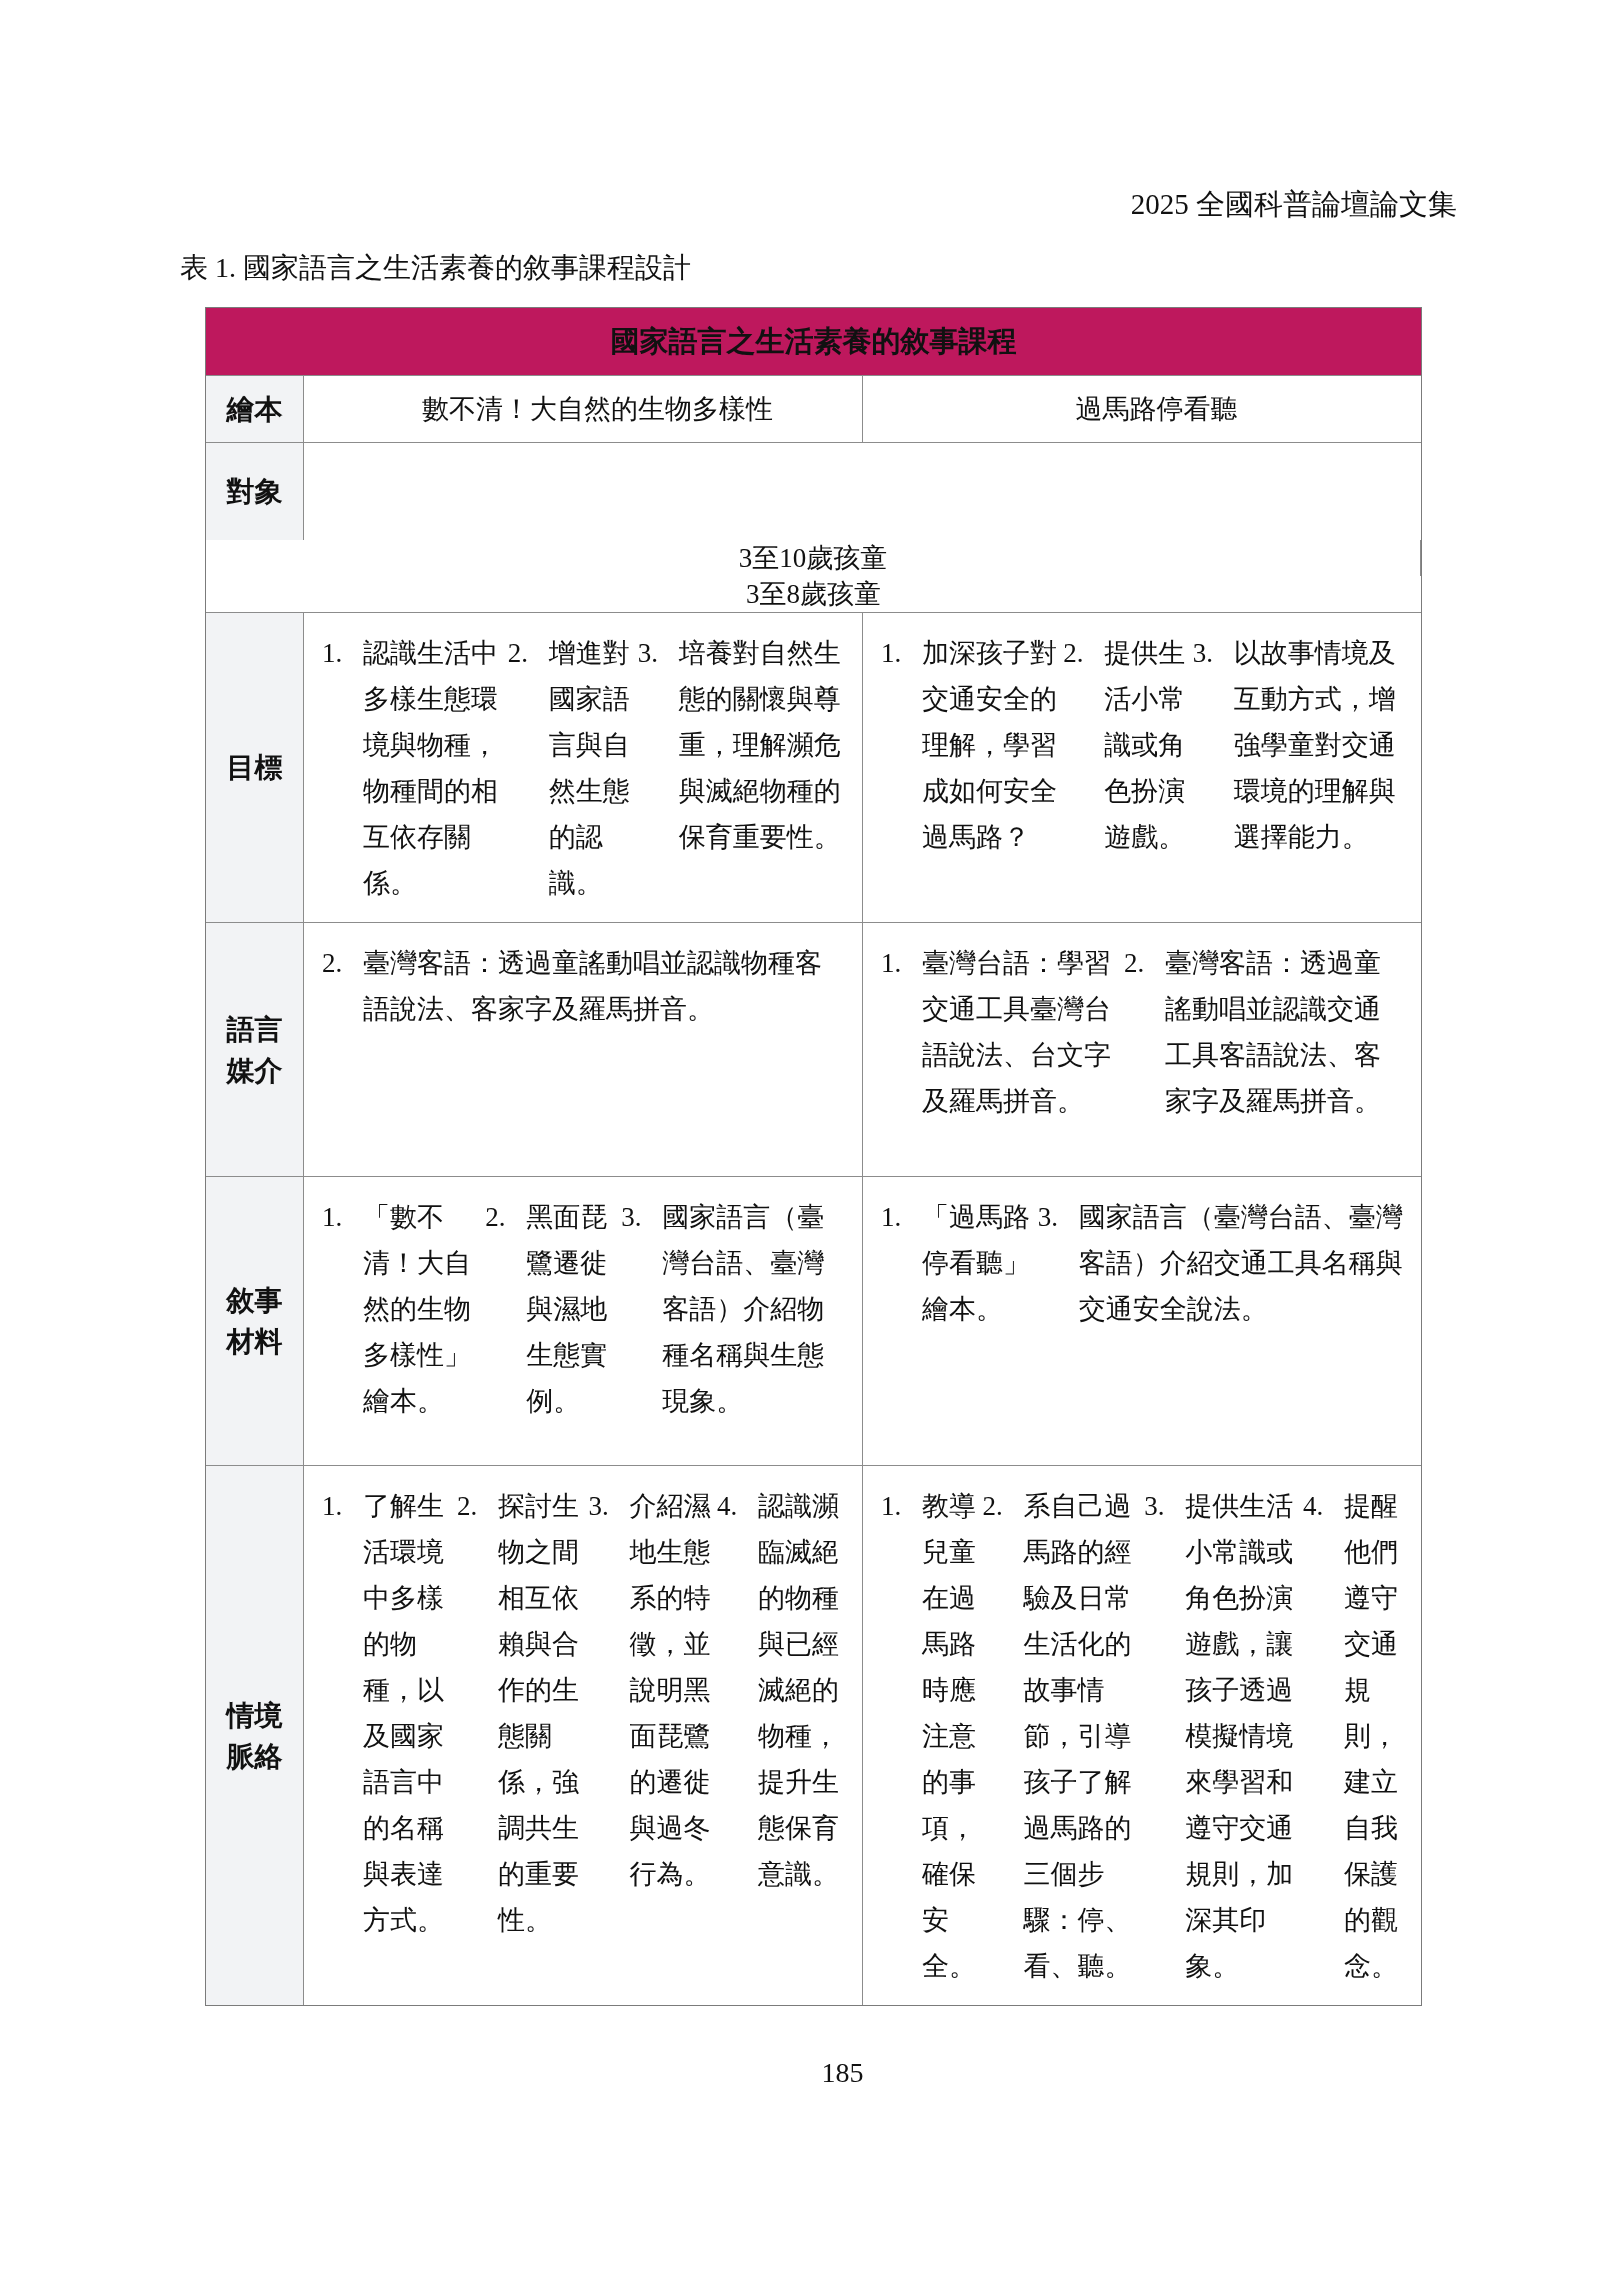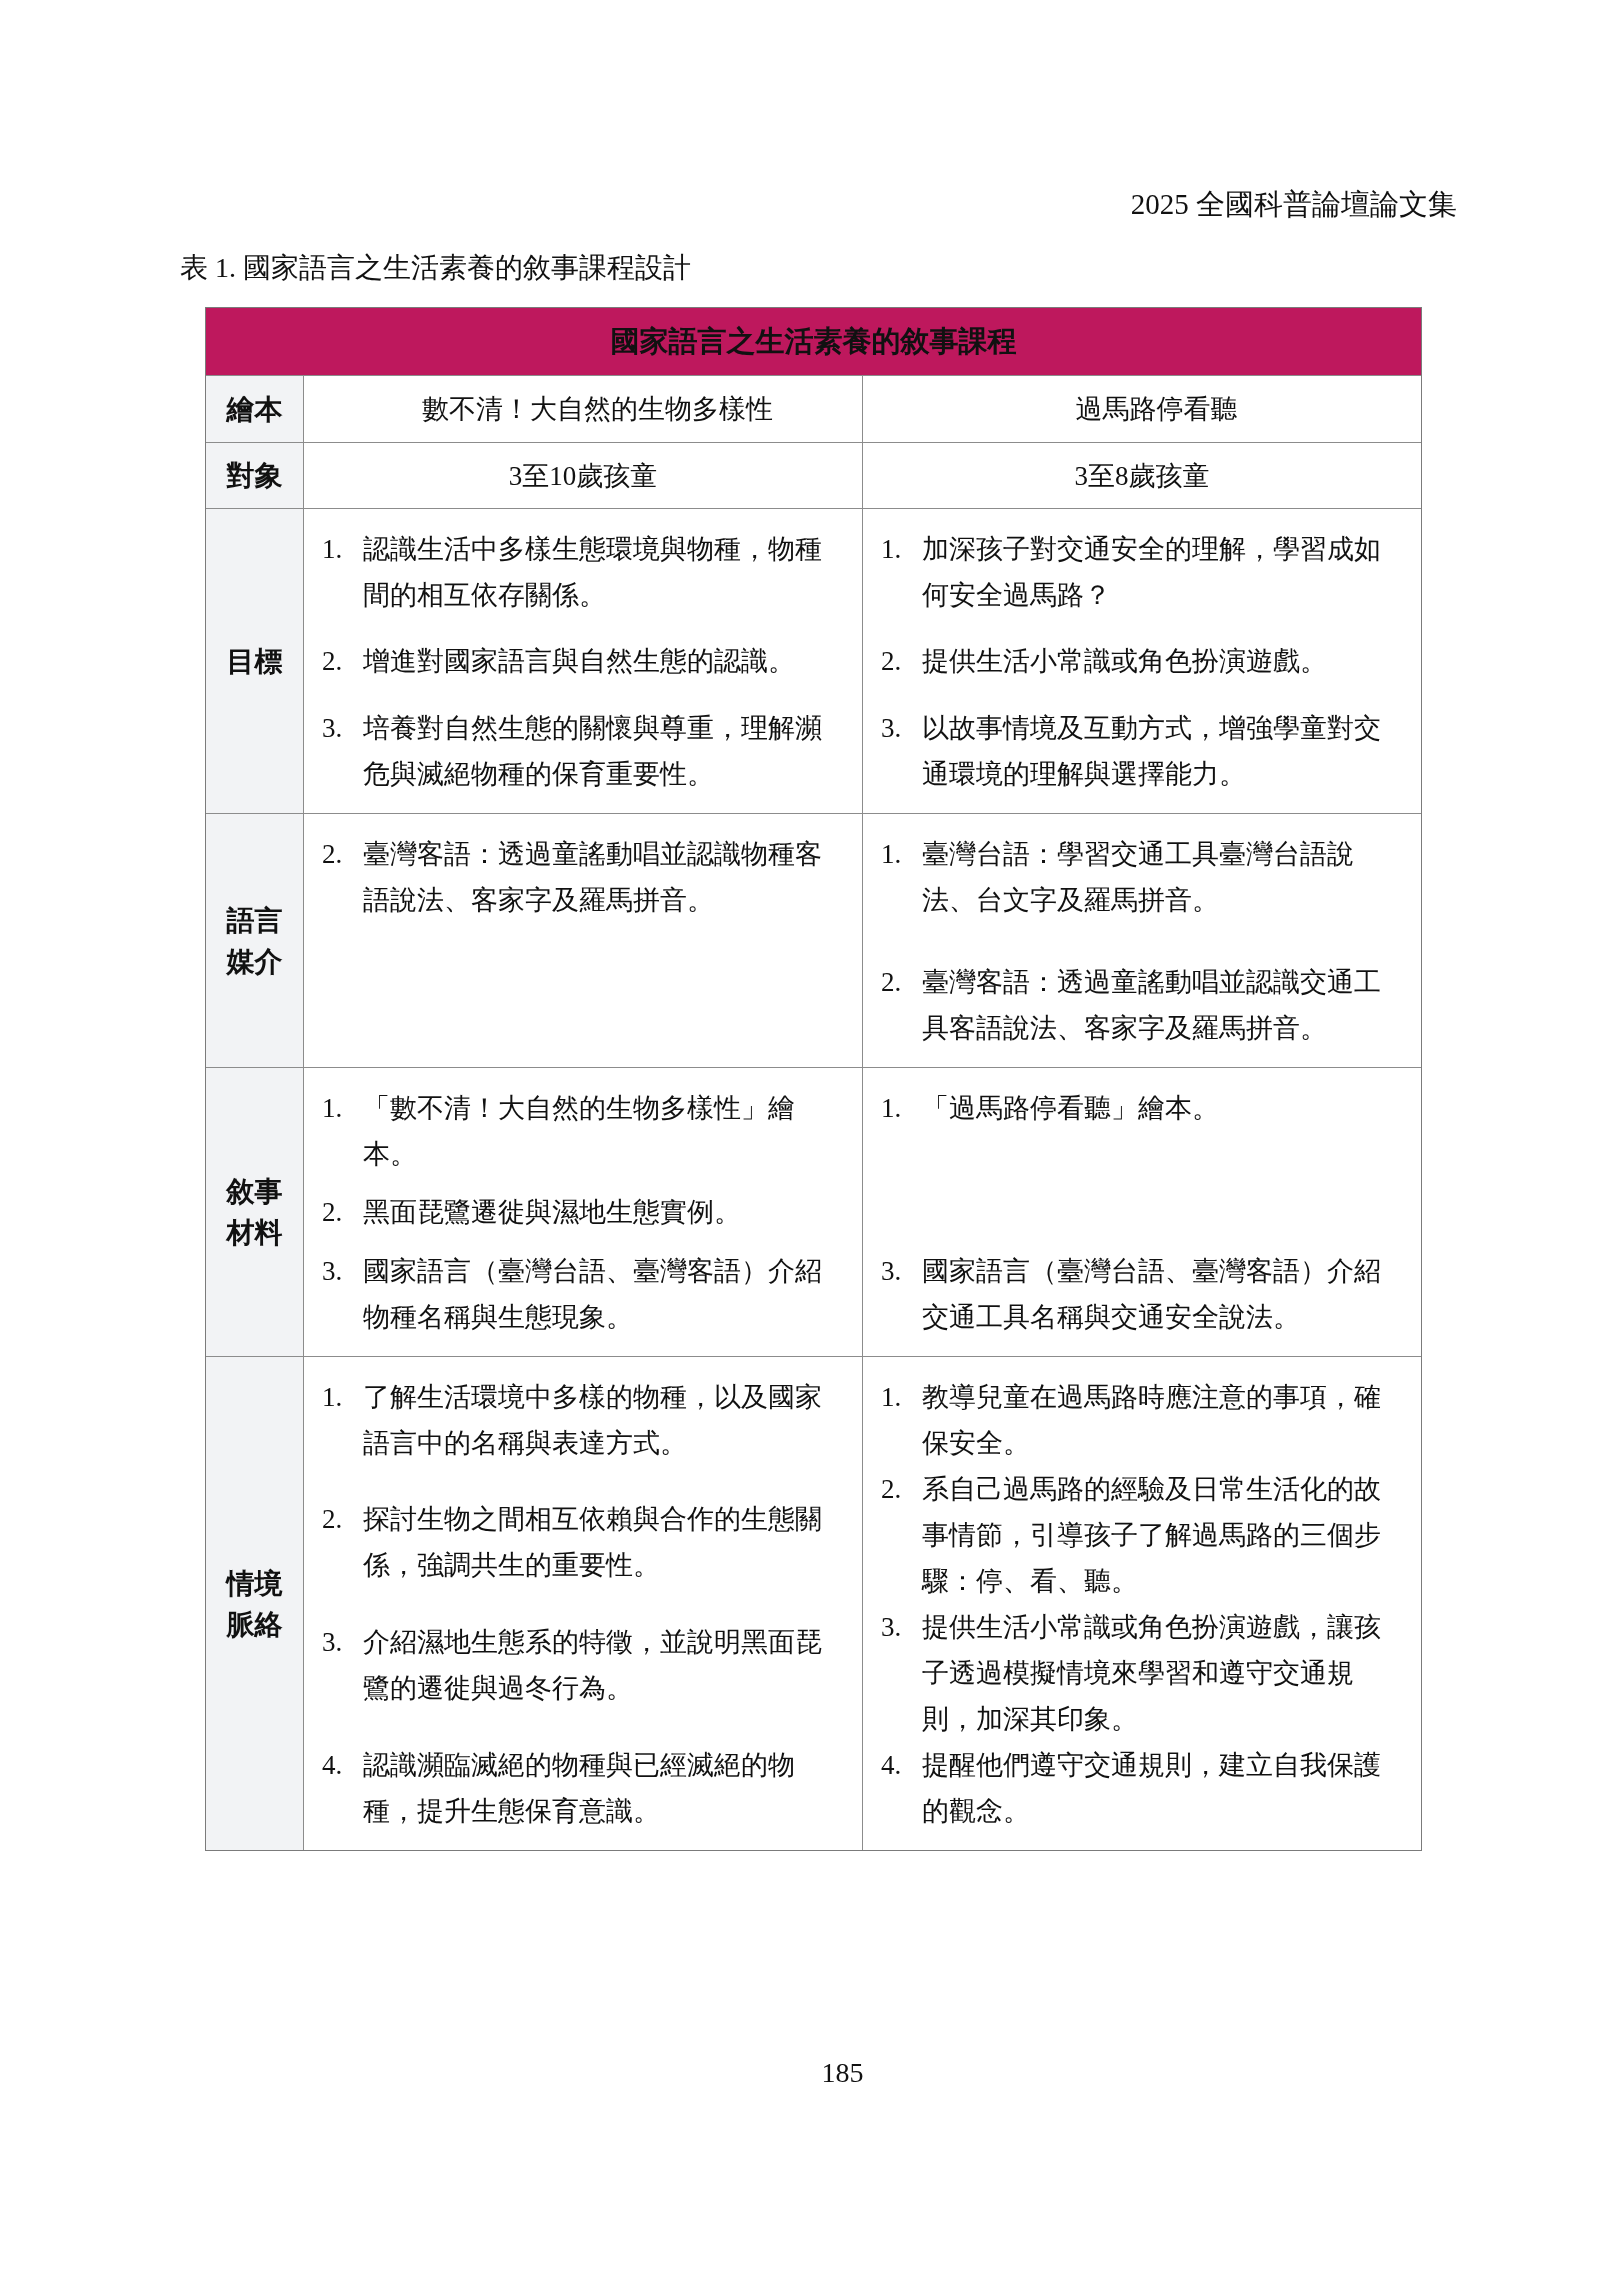--- a/index.html
+++ b/index.html
@@ -34,21 +34,21 @@
   .title-cell {
     min-height:67px;
     background:#be185d;
     border-bottom:1.3px solid #8c8c8c;
     display:flex; align-items:center; justify-content:center;
     font-weight:bold; font-size:29px;
   }
   .trow { display:flex; border-bottom:1.3px solid #8c8c8c; box-sizing:border-box; }
   .trow:last-child { border-bottom:none; }
   #table-body .trow:nth-child(1){ min-height:67px;gap:29px; }
-  #table-body .trow:nth-child(2){ min-height:66px; }
+  #table-body .trow:nth-child(2){ min-height:66px;flex-direction:column; }
   #table-body .trow:nth-child(3){ min-height:305px; }
   #table-body .trow:nth-child(4){ min-height:254px; }
   #table-body .trow:nth-child(5){ min-height:289px; }
   #table-body .trow:nth-child(6){ min-height:459px; }
   .label-cell {
     flex:0 0 97px; width:97px;
     background:#f2f3f5;
     border-right:1.3px solid #8c8c8c;
     display:flex; flex-direction:column; justify-content:center; align-items:center;
     font-weight:bold; font-size:28px; line-height:41px;
@@ -60,21 +60,21 @@
     box-sizing:border-box;
     min-width:0;
   }
   .content-cell:last-child { border-right:none; }
   .content-cell.centered {
     display:flex; align-items:center; justify-content:center;
     font-size:27px; text-align:left;
   }
   .content-cell.listy {
     padding:16.5px 16.5px 16.5px 18px;
-    display:flex; flex-direction:column; justify-content:space-between;
+    display:flex; flex-direction:row; justify-content:flex-start;
   }
   .item {
     font-size:27px;
     line-height:46px;
     padding-left:41px;
     text-align:left;
   }
   .item .num { display:inline-block; width:41px; margin-left:-41px; }
   .page-number {
     position:absolute;

